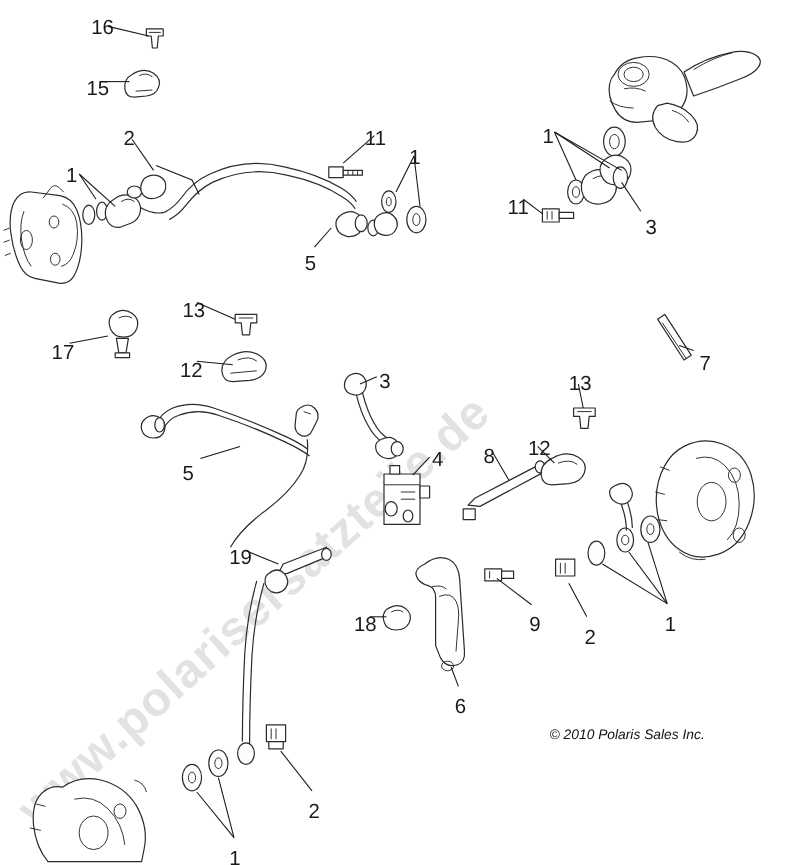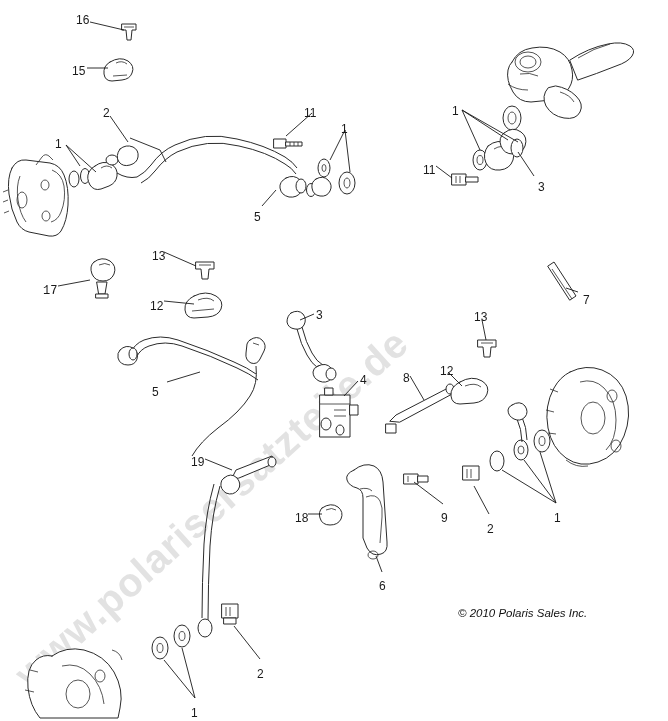--- a/index.html
+++ b/index.html
@@ -36,21 +36,21 @@
   .wm-text {
     font-family: "Liberation Sans", sans-serif;
     font-size: 40px;
     font-weight: bold;
     fill: #e2e2e2;
     letter-spacing: 1px;
   }
   .callout {
     position: absolute;
     font-family: "Liberation Sans", sans-serif;
-    font-size: 12px;
+    font-size: 17px;
     color: #1a1a1a;
     white-space: nowrap;
   }
   .copyright {
     position: absolute;
     font-family: "Liberation Sans", sans-serif;
     font-size: 11.5px;
     color: #111111;
     white-space: nowrap;
   }
@@ -356,21 +356,21 @@
   <div class="callout" style="left:72px; top:64px;text-align:center;">15</div>
   <div class="callout" style="left:103px; top:106px;">2</div>
   <div class="callout" style="left:304px; top:106px;">11</div>
   <div class="callout" style="left:341px; top:122px;">1</div>
   <div class="callout" style="left:55px; top:137px;">1</div>
   <div class="callout" style="left:452px; top:104px;">1</div>
   <div class="callout" style="left:423px; top:163px;">11</div>
   <div class="callout" style="left:538px; top:180px;">3</div>
   <div class="callout" style="left:254px; top:210px;">5</div>
   <div class="callout" style="left:152px; top:249px;">13</div>
-  <div class="callout" style="left:43px; top:284px;font-family:Liberation Mono, monospace;">17</div>
+  <div class="callout" style="left:43px; top:284px;">17</div>
   <div class="callout" style="left:150px; top:299px;">12</div>
   <div class="callout" style="left:316px; top:308px;">3</div>
   <div class="callout" style="left:583px; top:293px;">7</div>
   <div class="callout" style="left:474px; top:310px;">13</div>
   <div class="callout" style="left:152px; top:385px;">5</div>
   <div class="callout" style="left:403px; top:371px;">8</div>
   <div class="callout" style="left:440px; top:364px;">12</div>
   <div class="callout" style="left:360px; top:373px;">4</div>
   <div class="callout" style="left:191px; top:455px;">19</div>
   <div class="callout" style="left:295px; top:511px;">18</div>

